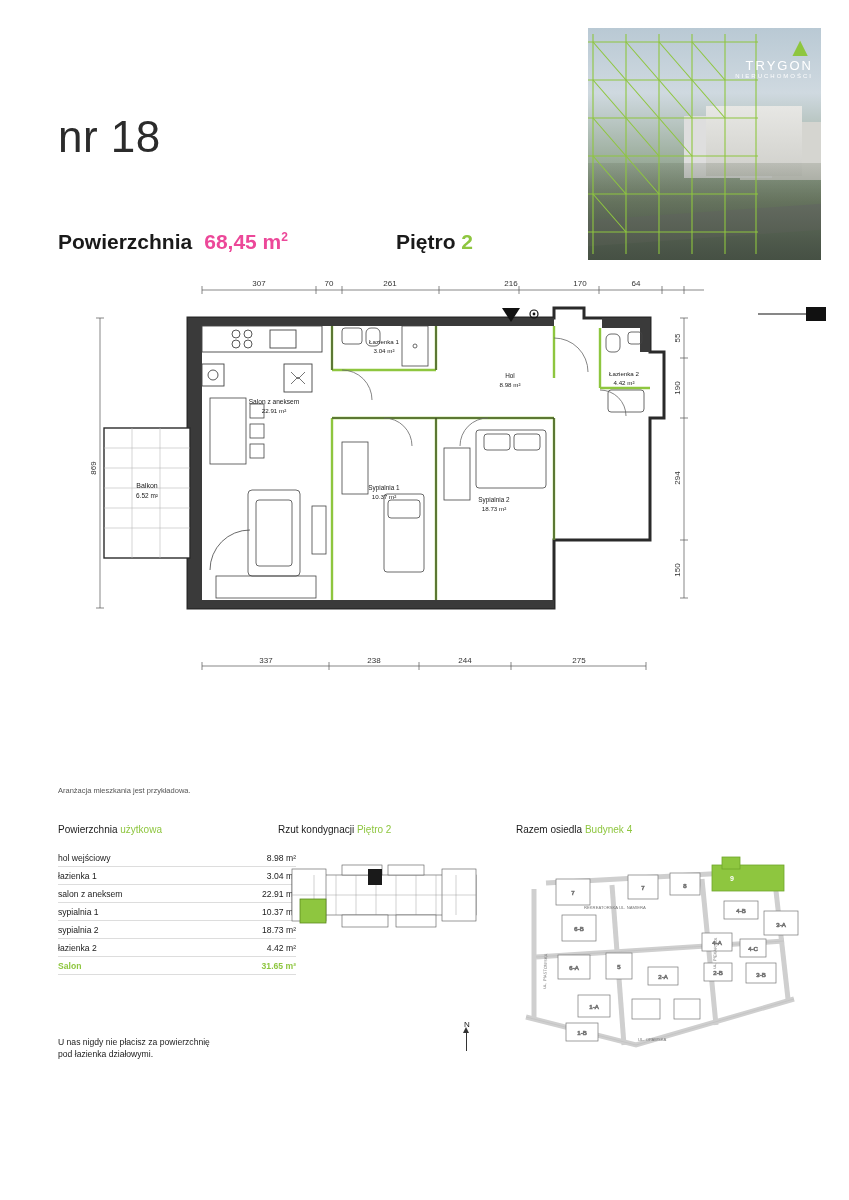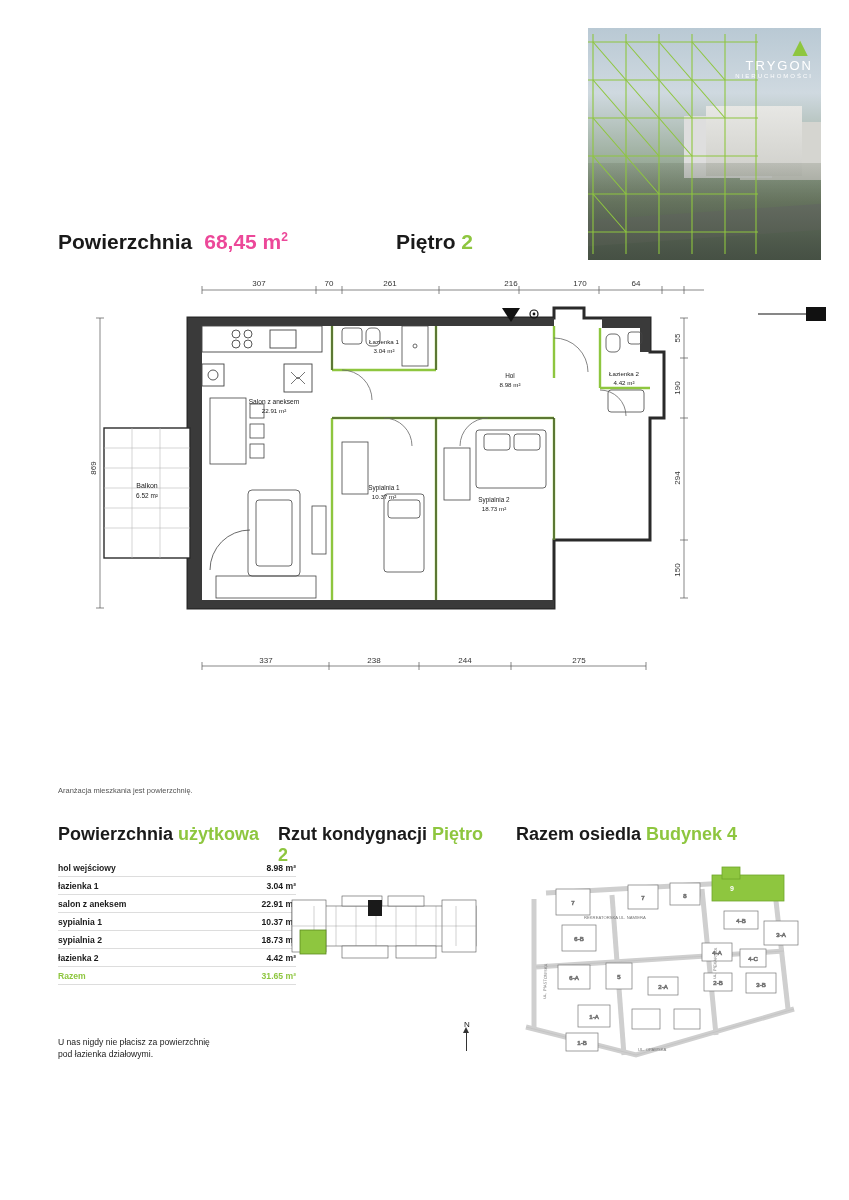--- a/index.html
+++ b/index.html
@@ -72,26 +72,26 @@
   .plan { position: absolute; left: 84px; top: 278px; width: 620px; height: 400px; }
   .plan svg { display: block; }
 
   
   .note-small {
     position: absolute; left: 58px; top: 786px;
     font-size: 7.5px; color: #555;
   }
 
   
-  .col-title { font-size: 18px; font-weight: bold; color: #1a1a1a; }
+  .col-title { font-size: 10px; font-weight: normal; color: #1a1a1a; }
   .col-title .accent { color: #8ec63f; }
 
   .table-col { position: absolute; left: 58px; top: 824px; width: 238px; }
   .table-col table { border-collapse: collapse; width: 100%; margin-top: 14px; font-size: 8.6px; }
-  .table-col td { padding: 3.5px 0; border-bottom: 1px solid #ddd; font-weight: bold; }
+  .table-col td { padding: 3.5px 0; border-bottom: 1px solid #ddd; }
   .table-col td.val { text-align: right; }
   .table-col tr.total td { color: #8ec63f; font-weight: bold; }
   .table-col tr.last td { border-bottom: 1px solid #ddd; }
   .footnote { position: absolute; left: 58px; top: 1036px; font-size: 8.6px; line-height: 1.45; color: #222; }
 
   .mid-col { position: absolute; left: 278px; top: 824px; width: 220px; }
   .mid-plan { margin-top: 18px; width: 200px; height: 86px; position: relative; left: 6px; }
   .compass1 { position: absolute; left: 186px; top: 196px; text-align: center; font-size: 8px; }
   .compass-arrow { width: 1px; height: 20px; background: #333; margin: 2px auto 0; position: relative; }
   .compass-arrow:before {
@@ -101,20 +101,21 @@
   }
 
   .right-col { position: absolute; left: 516px; top: 824px; width: 300px; }
   .estate-map { margin-top: 14px; width: 290px; height: 210px; position: relative; }
 </style>
 </head>
 <body>
 
 <div class="page">
 
+  <div class="unit-number">nr 18</div>
 
   <div class="area-row">
     <span class="area-label">Powierzchnia</span>
     <span class="area-value"><span>68,45 m</span><sup>2</sup></span>
   </div>
 
   <div class="floor-label">
     <span>Piętro</span>
     <span class="floor-value">2</span>
   </div>
@@ -359,21 +360,21 @@
       </g>
 
       <g>
         <polygon points="418,30 436,30 427,44" fill="#111"></polygon>
         <circle cx="450" cy="36" r="4" fill="none" stroke="#111" stroke-width="1.2"></circle>
         <circle cx="450" cy="36" r="1.4" fill="#111"></circle>
       </g>
     </svg>
   </div>
 
-  <div class="note-small">Aranżacja mieszkania jest powierzchnię.</div>
+  <div class="note-small">Aranżacja mieszkania jest przykładowa.</div>
 
   <div class="table-col">
     <div class="col-title">
       <span>Powierzchnia</span>
       <span class="accent">użytkowa</span>
     </div>
     <table>
       <tbody>
         <tr>
             <td>hol wejściowy</td>
@@ -393,21 +394,21 @@
           </tr>
         <tr>
             <td>sypialnia 2</td>
             <td class="val">18.73 m²</td>
           </tr>
         <tr>
             <td>łazienka 2</td>
             <td class="val">4.42 m²</td>
           </tr>
         <tr class="total">
-            <td>Razem</td>
+            <td>Salon</td>
             <td class="val">31.65 m²</td>
           </tr>
       </tbody>
     </table>
   </div>
 
   <div class="footnote" style="white-space:pre-line">U nas nigdy nie płacisz za powierzchnię
 pod łazienka działowymi.</div>
 
   <div class="mid-col">

